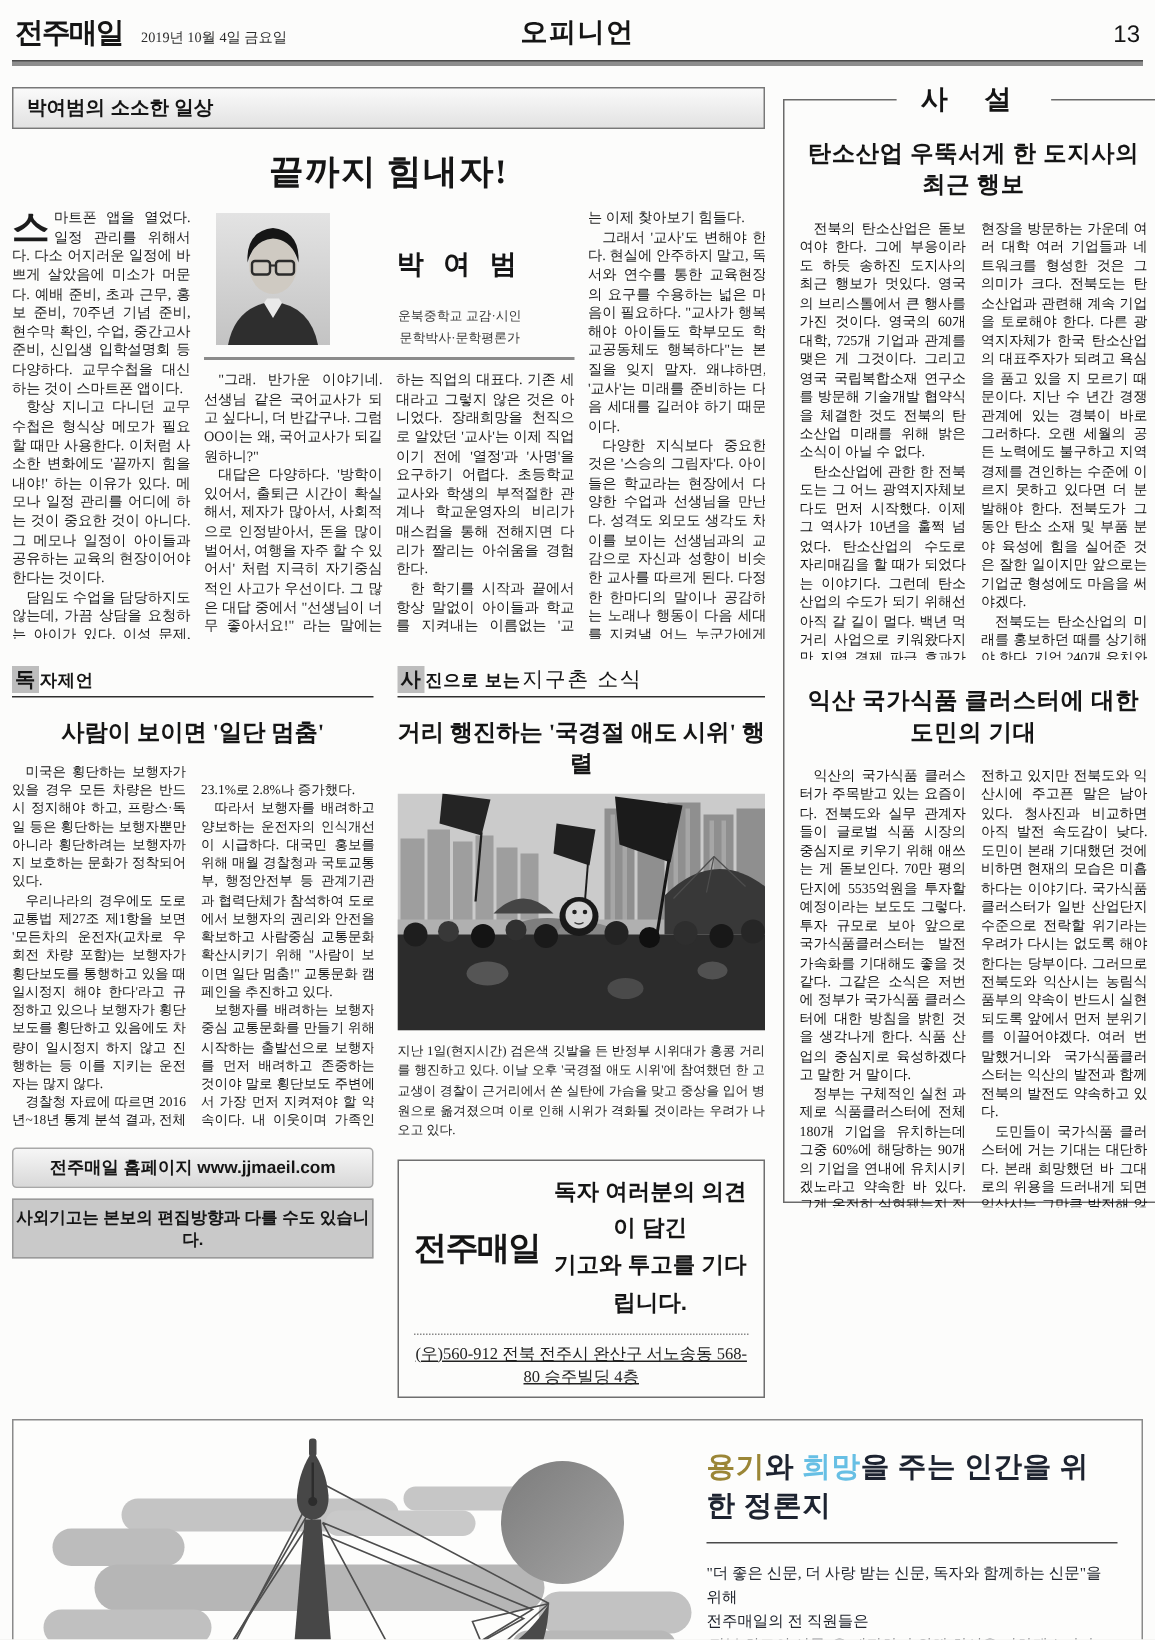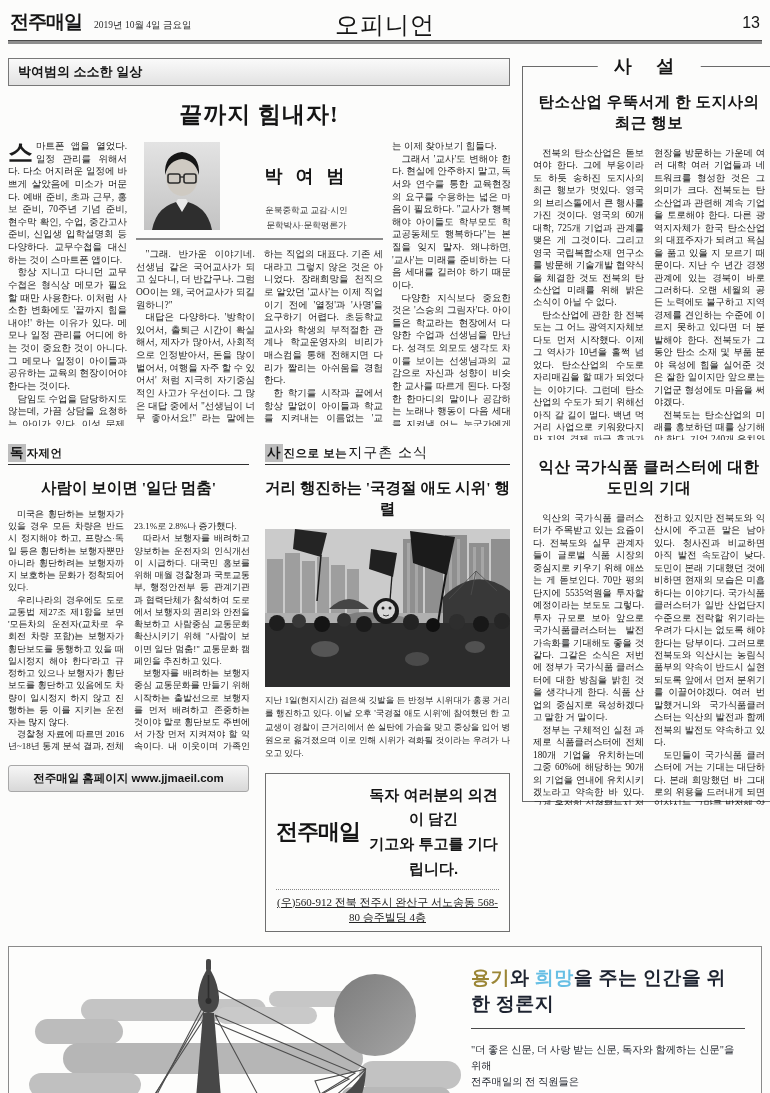--- a/index.html
+++ b/index.html
@@ -3,21 +3,21 @@
 <meta charset="utf-8">
 <style>
   * { margin:0; padding:0; box-sizing:border-box; }
   body { background:#e9e9e7; font-family:"Liberation Serif", serif; }
   .page { width:770px; height:1093px; margin:0 auto; background:#fcfcfb; color:#151515; position:relative; overflow:hidden; }
 
   
   .mast { display:flex; align-items:baseline; padding:9px 10px 0 10px; position:relative; }
   .mast-logo { font-family:"Liberation Sans",sans-serif; font-weight:900; font-size:19px; letter-spacing:-1px; }
   .mast-date { font-size:9.5px; color:#2b2b2b; margin-left:12px; }
-  .mast-section { position:absolute; left:50%; transform:translateX(-50%); font-family:"Liberation Sans",sans-serif; font-weight:400; font-size:24px; letter-spacing:1px; }
+  .mast-section { position:absolute; left:50%; transform:translateX(-50%); font-family:"Liberation Sans",sans-serif; font-weight:700; font-size:18px; letter-spacing:1px; }
   .mast-page { margin-left:auto; font-family:"Liberation Sans",sans-serif; font-size:16px; font-weight:500; }
   .top-rule { margin:5px 8px 0 8px; height:4px; background:#8d8d8d; border-top:1px solid #4a4a4a; }
 
   
   .main { display:flex; gap:12px; margin:14px 8px 0 8px; align-items:flex-start; }
   .left-region { width:502px; flex:none; }
 
   
   .kicker-box { border:1px solid #787878; background:linear-gradient(#fafafa,#e2e2e2); font-family:"Liberation Sans",sans-serif; font-weight:700; font-size:13px; padding:4px 9px; }
   .article-title { font-size:23px; font-weight:700; text-align:center; margin:13px 0 10px 0; letter-spacing:1px; }
@@ -152,20 +152,21 @@
  우리나라의 경우에도 도로교통법 제27조 제1항을 보면 '모든차의 운전자(교차로 우회전 차량 포함)는 보행자가 횡단보도를 통행하고 있을 때 일시정지 해야 한다'라고 규정하고 있으나 보행자가 횡단보도를 횡단하고 있음에도 차량이 일시정지 하지 않고 진행하는 등 이를 지키는 운전자는 많지 않다.
  경찰청 자료에 따르면 2016년~18년 통계 분석 결과, 전체 사망사고 중 보행사망자 비율이 약 40%('16년 OECD 회원국 평균 19.7%)이고 9월~12월 사이에 집중되어 있다. 전체 보행 사망자 중 횡단보도에서 사망하는 보행자의 비율은 2014년 20.3%에서 2018년</div>
             <div class="rcol">
               <span>23.1%로 2.8%나 증가했다.
  따라서 보행자를 배려하고 양보하는 운전자의 인식개선이 시급하다. 대국민 홍보를 위해 매월 경찰청과 국토교통부, 행정안전부 등 관계기관과 협력단체가 참석하여 도로에서 보행자의 권리와 안전을 확보하고 사람중심 교통문화 확산시키기 위해 "사람이 보이면 일단 멈춤!" 교통문화 캠페인을 추진하고 있다.
  보행자를 배려하는 보행자 중심 교통문화를 만들기 위해 시작하는 출발선으로 보행자를 먼저 배려하고 존중하는 것이야 말로 횡단보도 주변에서 가장 먼저 지켜져야 할 약속이다. 내 이웃이며 가족인 보행자의 안전을 지키기 위해 횡단보도에서는 반드시 일단 멈춘다는 생각을 가지고 교통 문화가 개선될 수 있도록 모두함께 한마음이 되어야 한다.</span>
               
             </div>
           </div>
           <div class="home-bar">전주매일 홈페이지   www.jjmaeil.com</div>
+          <div class="disc-bar">사외기고는 본보의 편집방향과 다를 수도 있습니다.</div>
         </section>
 
         <section class="photo-sec">
           <div class="kicker-line">
             <span class="kicker-first">사</span>
             <span class="kicker-rest">진으로 보는 </span>
             <span class="kicker-big">지구촌 소식</span>
           </div>
           <h2 class="sec-title">거리 행진하는 '국경절 애도 시위' 행렬</h2>
           <div class="photo-frame">

